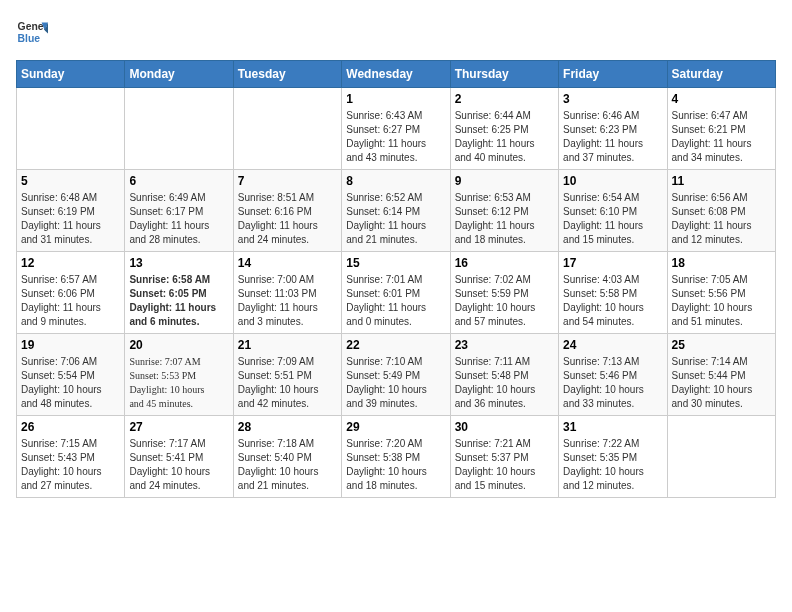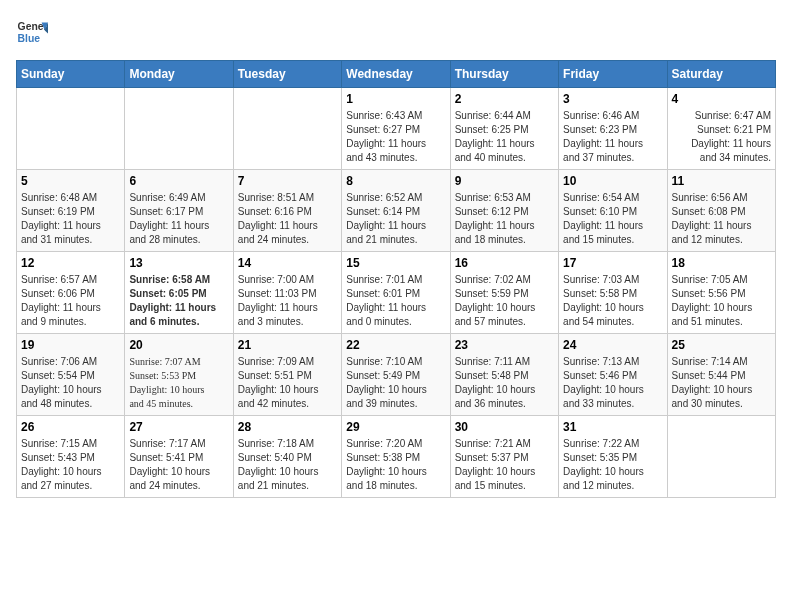--- a/index.html
+++ b/index.html
@@ -132,21 +132,21 @@
         </td>
         <td>
           <span class="day-number">3</span>
           <div class="day-info" style="white-space: pre-line;">Sunrise: 6:46 AM
 Sunset: 6:23 PM
 Daylight: 11 hours
 and 37 minutes.</div>
         </td>
         <td>
           <span class="day-number">4</span>
-          <div class="day-info" style="white-space: pre-line; text-align: right;">Sunrise: 6:47 AM
+          <div class="day-info" style="white-space: pre-line;">Sunrise: 6:47 AM
 Sunset: 6:21 PM
 Daylight: 11 hours
 and 34 minutes.</div>
         </td>
       </tr>
       <tr>
         <td>
           <span class="day-number">5</span>
           <div class="day-info" style="white-space: pre-line;">Sunrise: 6:48 AM
 Sunset: 6:19 PM
@@ -227,21 +227,21 @@
         </td>
         <td>
           <span class="day-number">16</span>
           <div class="day-info" style="white-space: pre-line;">Sunrise: 7:02 AM
 Sunset: 5:59 PM
 Daylight: 10 hours
 and 57 minutes.</div>
         </td>
         <td>
           <span class="day-number">17</span>
-          <div class="day-info" style="white-space: pre-line;">Sunrise: 7:03 AM
+          <div class="day-info" style="white-space: pre-line;">Sunrise: 4:03 AM
 Sunset: 5:58 PM
 Daylight: 10 hours
 and 54 minutes.</div>
         </td>
         <td>
           <span class="day-number">18</span>
           <div class="day-info" style="white-space: pre-line;">Sunrise: 7:05 AM
 Sunset: 5:56 PM
 Daylight: 10 hours
 and 51 minutes.</div>

